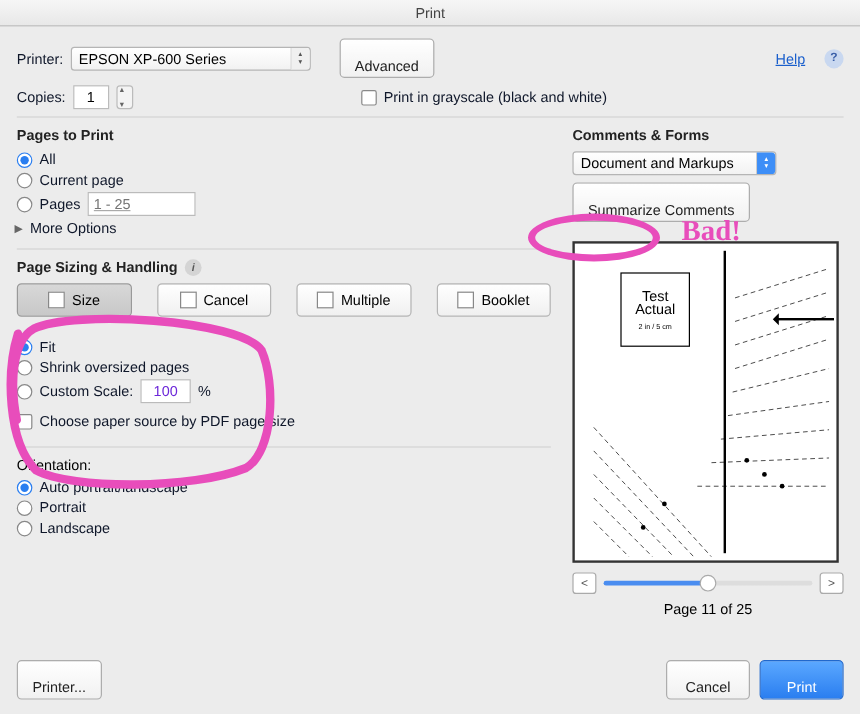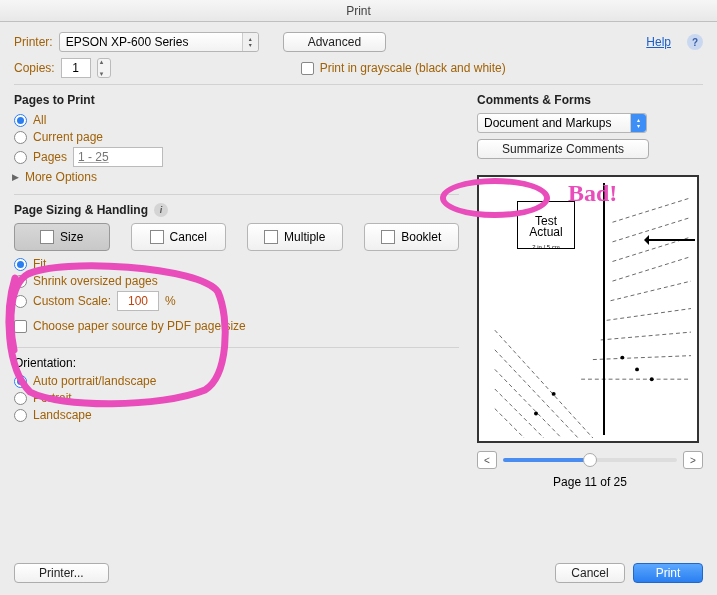--- a/index.html
+++ b/index.html
@@ -1,61 +1,61 @@
 <!DOCTYPE html>
 <html><head>
 <meta charset="utf-8">
 <style>
 * { box-sizing: border-box; margin: 0; padding: 0; font-family: -apple-system, "Lucida Grande", sans-serif; font-size: 12px; }
 body { width: 717px; height: 595px; background: #ececec; position: relative; overflow: hidden; }
 .titlebar { height: 22px; background: linear-gradient(#f6f6f6,#e8e8e8); border-bottom: 1px solid #bfbfbf; text-align: center; line-height: 22px; color: #444; }
 .content { padding: 10px 14px; }
 .row { display: flex; align-items: center; gap: 6px; margin-bottom: 6px; }
-label { color: #a16207; }
+label { color: #0f172a; }
 .combo { background: linear-gradient(#fff,#f2f2f2); border:1px solid #b5b5b5; border-radius:3px; height:20px; display:flex; align-items:center; padding:0 6px; position:relative; }
 .combo .arrows { position:absolute; right:0; top:0; width:16px; height:100%; background:#f0f0f0; border-left:1px solid #ccc; border-radius:0 3px 3px 0; display:flex; flex-direction:column; align-items:center; justify-content:center; }
 .combo .arrows::before { content:"▴"; font-size:6px; line-height:6px; color:#555; }
 .combo .arrows::after { content:"▾"; font-size:6px; line-height:6px; color:#555; }
 .blue-combo .arrows { background:#3d8ef7; }
 .blue-combo .arrows::before, .blue-combo .arrows::after { color:#fff; }
-.btn { background:linear-gradient(#fff,#f1f1f1); border:1px solid #adadad; border-radius:4px; height:20px; padding:0 24px; line-height:18px; display:inline-flex; align-items:flex-end; color:#222; }
+.btn { background:linear-gradient(#fff,#f1f1f1); border:1px solid #adadad; border-radius:4px; height:33px; padding:0 12px; line-height:18px; display:inline-flex; align-items:flex-end; color:#222; }
 .btn-primary { background:linear-gradient(#5ba8ff,#2a7ef0); border-color:#2168cc; color:#fff; }
 .numbox { width:30px; height:20px; border:1px solid #bbb; background:#fff; text-align:center; }
 .stepper { width:14px; height:20px; border:1px solid #bbb; border-radius:3px; background:#f4f4f4; position:relative; }
 .stepper::before { content:"▴"; position:absolute; top:-1px; left:2px; font-size:7px; color:#666; }
 .stepper::after { content:"▾"; position:absolute; bottom:-1px; left:2px; font-size:7px; color:#666; }
 .link { color:#1a5fcc; text-decoration:underline; }
 .help-icon { width:16px; height:16px; border-radius:50%; background:#c9d8f0; color:#3a5fa8; display:inline-flex; align-items:center; justify-content:center; font-weight:bold; font-size:10px; }
 .hr { height:1px; background:#d2d2d2; margin:4px 0 8px; }
 .section-title { font-weight:bold; margin-bottom:6px; color:#222; }
 .radio, .checkbox { display:flex; align-items:center; gap:6px; margin:3px 0; }
 input[type=radio] { appearance:none; width:13px; height:13px; border-radius:50%; border:1px solid #888; background:#fff; position:relative; }
 input[type=radio]:checked { border-color:#2a7ef0; }
 input[type=radio]:checked::after { content:""; position:absolute; top:2px; left:2px; width:7px; height:7px; border-radius:50%; background:#2a7ef0; }
 input[type=checkbox] { width:13px; height:13px; border:1px solid #888; background:#fff; border-radius:2px; appearance:none; }
 .txtinput { height:20px; border:1px solid #bbb; background:#fff; padding:0 4px; }
-.segbtns { display:flex; gap:21px; margin-bottom:6px; }
+.segbtns { display:flex; gap:21px; margin-bottom:18px; }
 .segbtn { flex:1; height:28px; border:1px solid #b5b5b5; border-radius:4px; background:linear-gradient(#fff,#f0f0f0); display:flex; align-items:center; justify-content:center; gap:6px; }
 .segbtn.active { background:linear-gradient(#d8d8d8,#c8c8c8); border-color:#999; }
 .segicon { width:14px; height:14px; border:1px solid #888; background:#fff; display:inline-block; }
 .main-cols { display:flex; gap:18px; }
 .left-col { flex:1; }
 .right-col { width:226px; }
 .info-icon { display:inline-flex; width:14px; height:14px; border-radius:50%; background:#d4d4d4; color:#555; align-items:center; justify-content:center; font-size:9px; font-style:italic; font-weight:bold; }
 .preview-box { width:222px; height:268px; border:2px solid #333; background:#fff; margin-top:4px; position:relative; overflow:hidden; }
 .zoom-row { display:flex; align-items:center; gap:6px; margin-top:8px; }
 .zb { width:20px; height:18px; border:1px solid #aaa; border-radius:3px; background:#fff; display:flex; align-items:center; justify-content:center; font-size:10px; color:#555;}
 .slider-track { flex:1; height:4px; background:linear-gradient(90deg,#4a8df0 0 50%,#ddd 50% 100%); border-radius:2px; position:relative; }
 .slider-thumb { position:absolute; left:50%; top:-5px; width:14px; height:14px; border-radius:50%; background:#fff; border:1px solid #aaa; transform:translateX(-50%); }
 .footer { position:absolute; bottom:12px; left:14px; right:14px; display:flex; justify-content:space-between; }
 .annot-circle { position:absolute; border:6px solid #e84dbb; border-radius:50%; }
 .annot-scribble { position:absolute; }
 .annot-text { position:absolute; color:#e84dbb; font-family:"Marker Felt","Comic Sans MS",cursive; font-size:24px; font-weight:bold; }
 .preview-content { position:absolute; inset:6px; }
-.test-square { position:absolute; top:18px; left:32px; width:58px; height:48px; border:1px solid #000; text-align:center; padding-top:14px; font-size:9px; line-height:11px; }
+.test-square { position:absolute; top:18px; left:32px; width:58px; height:62px; border:1px solid #000; text-align:center; padding-top:14px; font-size:9px; line-height:11px; }
 .arrow-left { position:absolute; top:56px; right:-4px; width:50px; height:2px; background:#000; }
 .arrow-left::before { content:""; position:absolute; left:-6px; top:-4px; border:5px solid transparent; border-right-color:#000; }
 svg.dashes { position:absolute; inset:0; }
 </style>
 </head>
 <body>
 
 <div class="titlebar"><span>Print</span></div>
 
 <div class="content">
@@ -135,21 +135,21 @@
           <input type="radio" checked="" style="">
           <label>Fit</label>
         </div>
       <div class="radio">
           <input type="radio" style="">
           <label>Shrink oversized pages</label>
         </div>
       <div class="radio">
         <input type="radio" style="">
         <label>Custom Scale:</label>
-        <input class="txtinput" style="width: 42px; color: #c2410c; text-align: center;" value="100">
+        <input class="txtinput" style="width: 42px; color: #6d28d9; text-align: center;" value="100">
         <label>%</label>
       </div>
       <div class="radio" style="margin-top:8px">
         <input type="checkbox" style="">
         <label>Choose paper source by PDF page size</label>
       </div>
 
       <div class="hr" style="margin-top:14px"></div>
 
       <div style="margin-bottom:4px">Orientation:</div>

